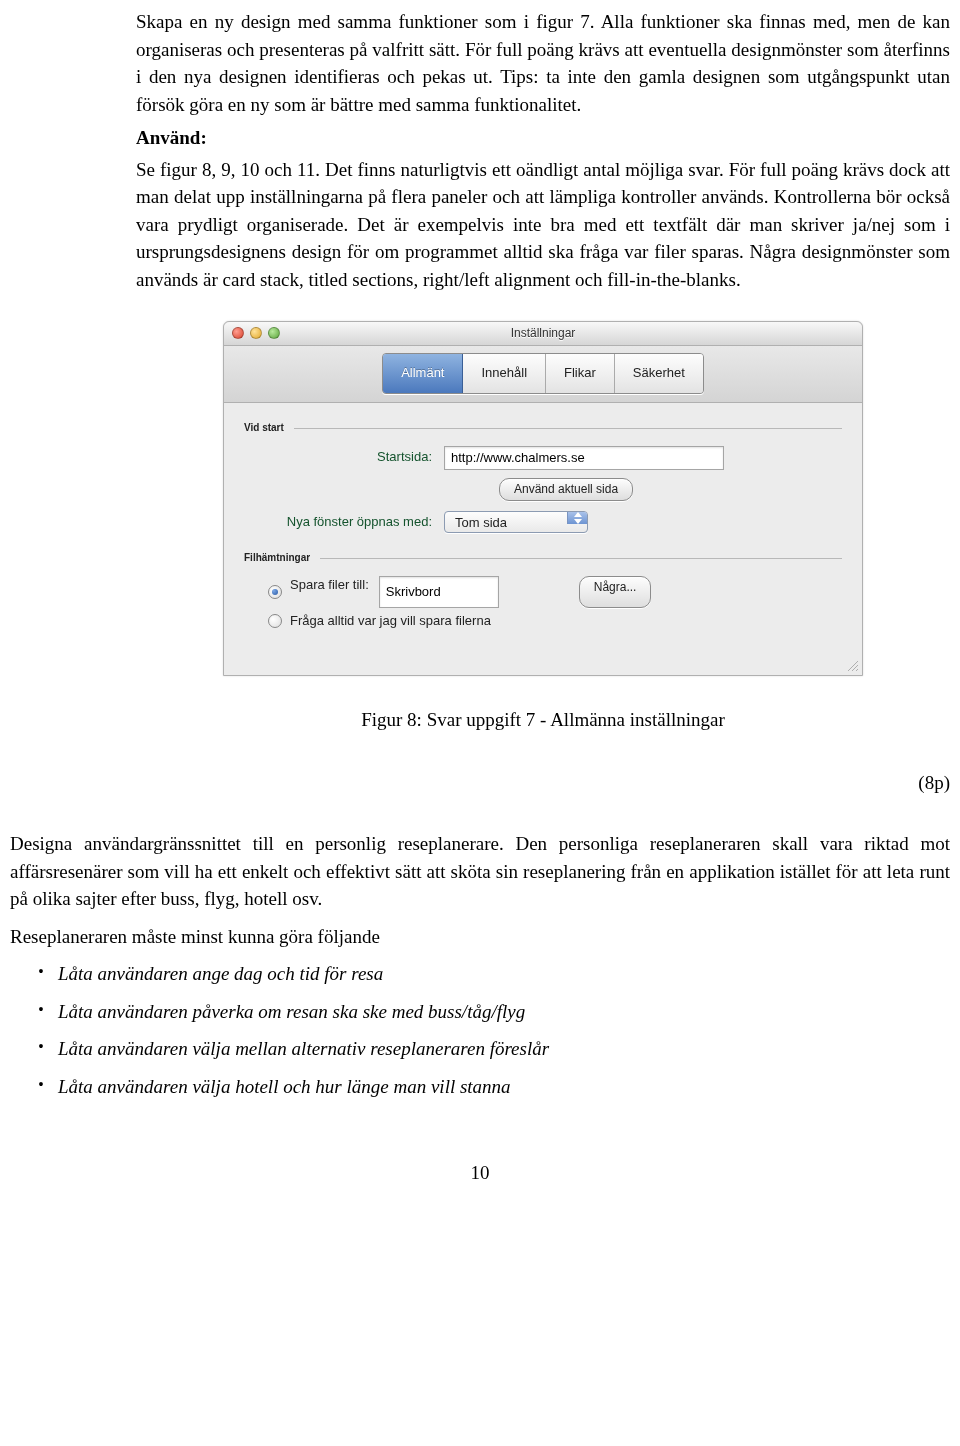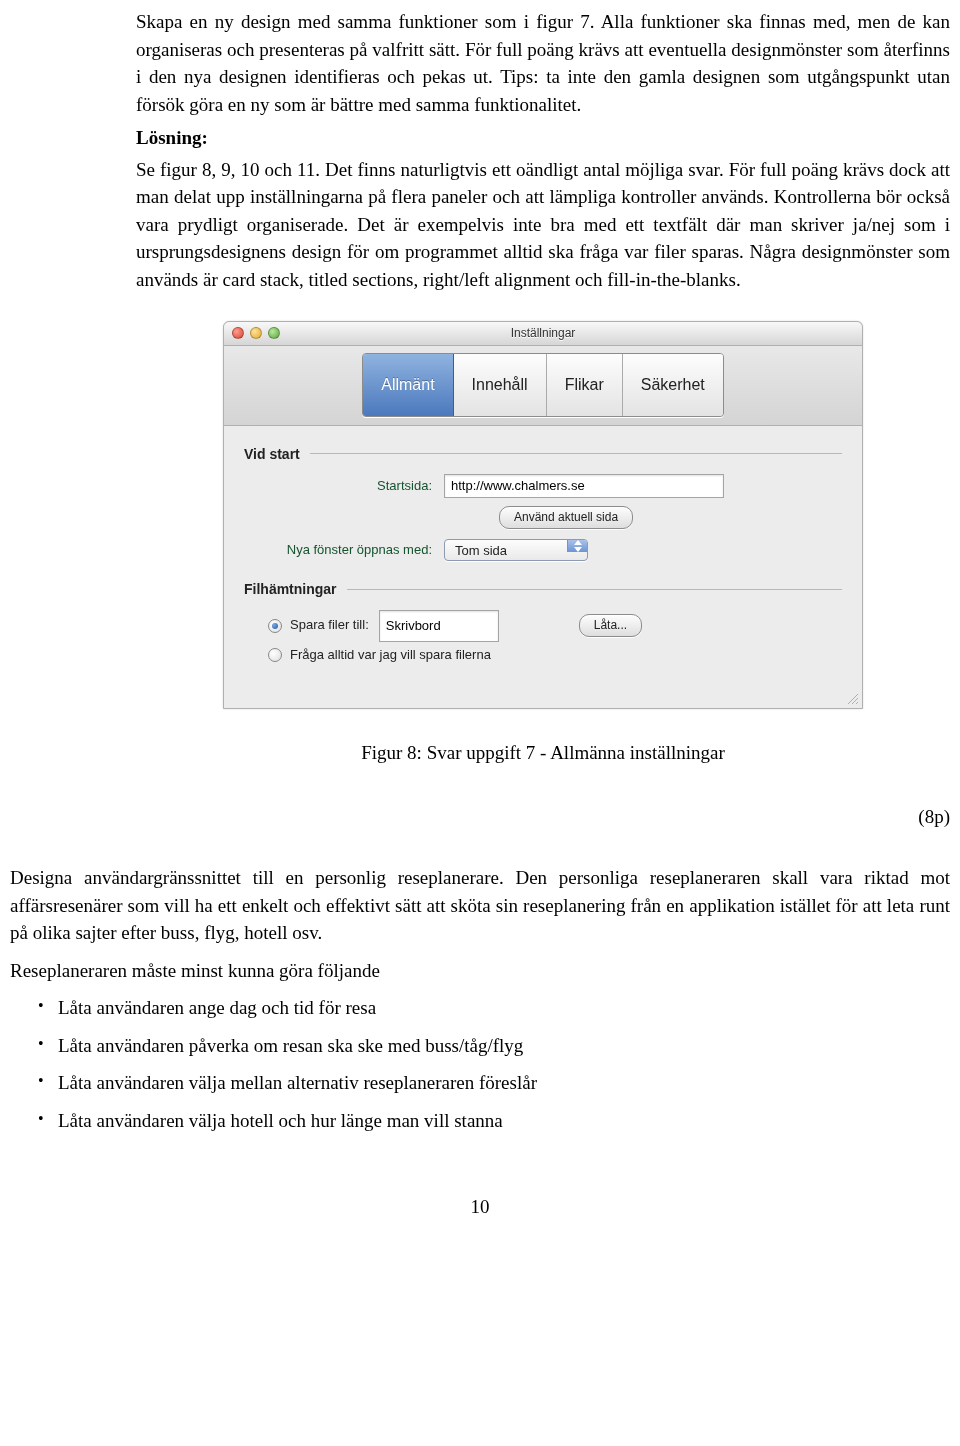--- a/index.html
+++ b/index.html
@@ -59,42 +59,42 @@
       display: flex; justify-content: center;
     }
     .segmented {
       display: inline-flex;
       border: 1px solid #8c8c8c;
       border-radius: 4px;
       overflow: hidden;
       box-shadow: 0 1px 0 #fff;
     }
     .seg-btn {
-      padding: 19px 18px;
-      font-size: 16px;
+      padding: 10px 18px;
+      font-size: 13px;
       background: linear-gradient(#fdfdfd, #e3e3e3);
       border-right: 1px solid #aaa;
       color: #222;
       cursor: default;
     }
     .seg-btn:last-child { border-right: none; }
     .seg-btn.active {
       background: linear-gradient(#8fb3e0, #4b79bd);
       color: #fff;
       text-shadow: 0 -1px 0 rgba(0,0,0,0.3);
       border-right-color: #3a5f96;
     }
     .pane {
       padding: 14px 20px 40px 20px;
       background: #ececec;
     }
     .section-heading {
       display: flex; align-items: center; gap: 10px; margin: 4px 0 10px 0;
     }
-    .section-heading .sh-label { font-size: 14px; color: #222; font-weight: 600;}
+    .section-heading .sh-label { font-size: 10px; color: #222; font-weight: 600;}
     .section-heading .sh-line { flex:1; height:1px; background:#b8b8b8; }
     .form-row {
       display: flex; align-items: center; margin: 8px 0;
     }
     .form-label {
       width: 200px; text-align: right; padding-right: 12px; font-size: 13px; color: #14532d;
     }
     .text-input {
       flex: 1; max-width: 280px; height: 24px; padding: 2px 6px;
       border: 1px solid #a5a5a5; background: #fff; font-size: 13px;
@@ -127,44 +127,44 @@
     .radio-row { display: flex; align-items: center; gap: 8px; margin: 4px 0; font-size: 13px;}
     .radio-dot {
       width: 14px; height: 14px; border-radius: 50%; border: 1px solid #888;
       background: radial-gradient(circle at 35% 35%, #fff, #ddd);
       display: inline-flex; align-items:center; justify-content:center;
     }
     .radio-dot.selected::after {
       content: ""; width: 6px; height: 6px; border-radius: 50%;
       background: radial-gradient(circle at 30% 30%, #7aa7e6, #2a5aa5);
     }
-    .save-line { display:flex; align-items:center; gap:10px;}
+    .save-line { display:flex; gap:10px;}
     .save-field { width: 120px; height: 32px; padding: 1px 6px; border:1px solid #a5a5a5; background:#fff; box-shadow: inset 0 1px 2px rgba(0,0,0,0.12); font-size:13px;}
     .resize-grip { position:absolute; right:3px; bottom:3px; width:14px; height:14px; opacity:0.6;}
     .resize-grip svg { display:block;}
 
     
     .points { text-align: right; margin: 20px 0 6px 0; }
     .task-row { display: flex; align-items: flex-start; margin-top: 4px; flex-direction: column; }
     .task-label { width: 126px; flex-shrink:0; font-size: 19px; margin-left: -126px; }
     .task-body { flex: 1; text-align: justify; }
     .task-body p { margin-bottom: 10px; }
     ul.req { list-style: none; margin: 8px 0 0 28px; }
-    ul.req li { position: relative; padding-left: 20px; margin: 10px 0; }
+    ul.req li { position: relative; padding-left: 20px; margin: 10px 0; font-style: italic; }
     ul.req li::before { content: "•"; position: absolute; left: 0; top: 0; font-size: 16px;}
     .page-num { text-align: center; margin-top: 48px; font-size: 19px;}
     .content-col { margin-left: 126px; }
   </style>
 </head>
 <body>
 
 <div class="doc">
   <div class="content-col">
     <p class="para">Skapa en ny design med samma funktioner som i figur 7. Alla funktioner ska finnas med, men de kan organiseras och presenteras på valfritt sätt. För full poäng krävs att eventuella designmönster som återfinns i den nya designen identifieras och pekas ut. Tips: ta inte den gamla designen som utgångspunkt utan försök göra en ny som är bättre med samma funktionalitet.</p>
-    <p class="solution-header">Lösning:</p>
+    <p class="solution-header">Använd:</p>
     <p class="para">Se figur 8, 9, 10 och 11. Det finns naturligtvis ett oändligt antal möjliga svar. För full poäng krävs dock att man delat upp inställningarna på flera paneler och att lämpliga kontroller används. Kontrollerna bör också vara prydligt organiserade. Det är exempelvis inte bra med ett textfält där man skriver ja/nej som i ursprungsdesignens design för om programmet alltid ska fråga var filer sparas. Några designmönster som används är card stack, titled sections, right/left alignment och fill-in-the-blanks.</p>
 
     <div class="figure-wrap">
       <div class="mac-window">
         <div class="titlebar">
           <div class="traffic">
             <span class="tl red"></span>
             <span class="tl yellow"></span>
             <span class="tl green"></span>
           </div>
@@ -215,21 +215,21 @@
             <span class="sh-line"></span>
           </div>
 
           <div class="radio-group">
             <div class="radio-row">
               <span class="radio-dot selected"></span>
               <span class="save-line">
                 <span>Spara filer till:</span>
                 <input class="save-field" value="Skrivbord" style="">
                 <span style="width:60px;"></span>
-                <span class="btn">Låta...</span>
+                <span class="btn">Några...</span>
               </span>
             </div>
             <div class="radio-row">
               <span class="radio-dot"></span>
               <span>Fråga alltid var jag vill spara filerna</span>
             </div>
           </div>
 
         </div>
         <div class="resize-grip">

